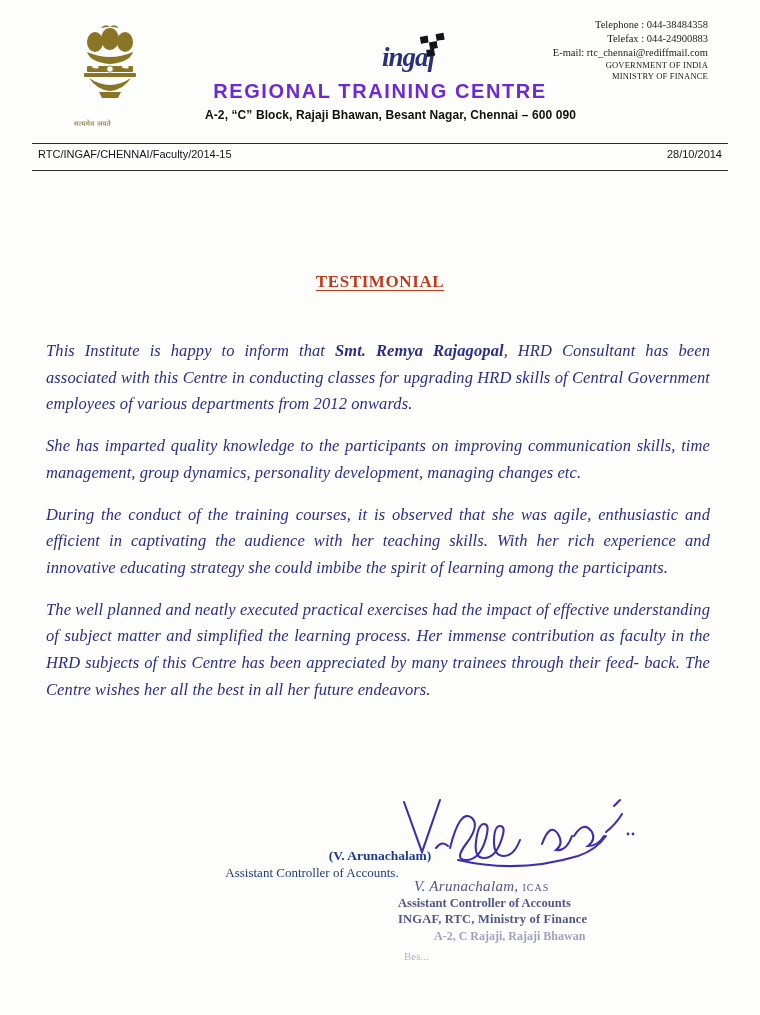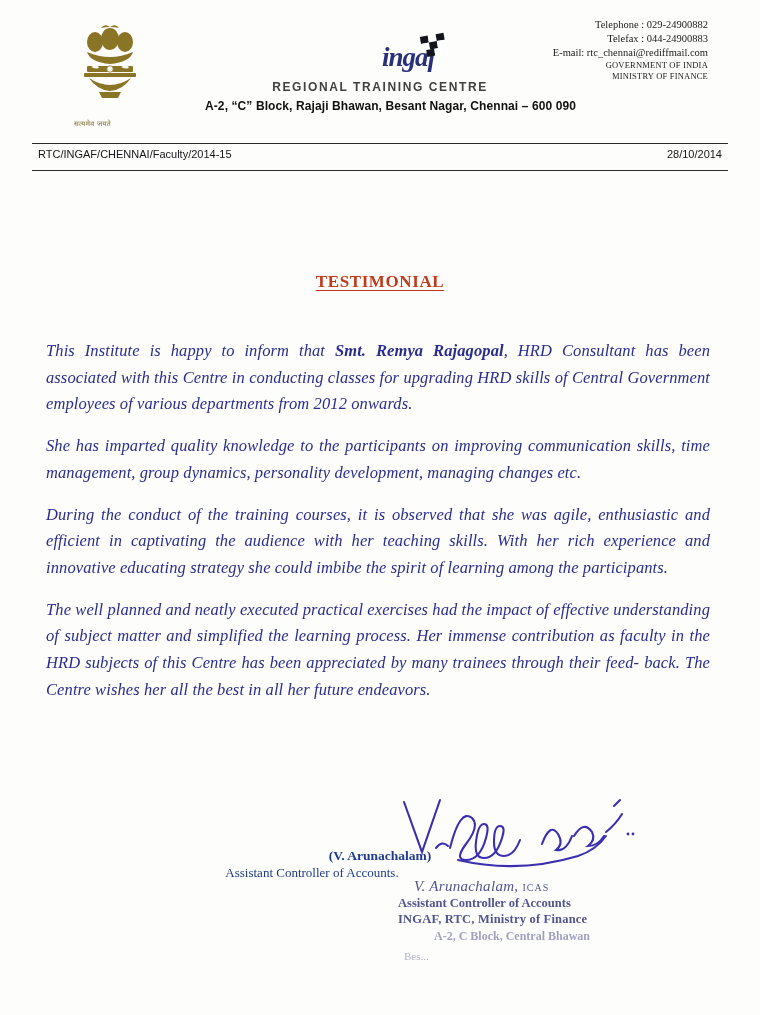--- a/index.html
+++ b/index.html
@@ -95,23 +95,23 @@
   .org-name {
     font-family: "Liberation Sans", sans-serif;
     font-weight: bold;
     font-size: 16.5px;
     letter-spacing: 0.4px;
     color: #16246b;
   }
   .org-sub {
     font-family: "Liberation Sans", sans-serif;
     font-weight: bold;
-    font-size: 12px;
+    font-size: 20px;
     letter-spacing: 1.6px;
-    color: #404040;
+    color: #6d28d9;
     margin-top: 2px;
   }
   .org-addr {
     font-family: "Liberation Sans", sans-serif;
     font-weight: bold;
     font-size: 12px;
     color: #101010;
     margin-top: 5px;
     letter-spacing: 0.1px;
     padding-left: 21px;
@@ -276,21 +276,21 @@
           <path d="M44 45 q5 -3 8 0 q-1 3 -8 0z" fill="#fdfdfb"></path>
 
           <path d="M12 56 q21 14 42 0 q-8 12 -21 13 q-13 -1 -21 -13z"></path>
           <path d="M22 70 h22 l-3 6 h-16 z"></path>
         </g>
       </svg>
       <div class="emblem-motto">सत्यमेव जयते</div>
     </div>
 
     <div class="contact">
-      <div>Telephone : 029-24900882</div>
+      <div>Telephone : 044-38484358</div>
       <div>Telefax    : 044-24900883</div>
       <div>E-mail: rtc_chennai@rediffmail.com</div>
       <div class="small">GOVERNMENT OF INDIA</div>
       <div class="small">MINISTRY OF FINANCE</div>
     </div>
 
     <div class="logo">
       <div class="word">ingaf</div>
       <div class="flag">
         <svg width="46" height="34" viewBox="0 0 46 34" aria-hidden="true">
@@ -350,18 +350,18 @@
       </g>
     </svg>
 
     <div class="sig-name">(V. Arunachalam)</div>
     <div class="sig-desig">Assistant Controller of Accounts.</div>
 
     <div class="stamp">
       <div class="l1"><span>V. Arunachalam,</span> <span class="sm">ICAS</span></div>
       <div class="l2">Assistant Controller of Accounts</div>
       <div class="l3">INGAF, RTC, Ministry of Finance</div>
-      <div class="l4">A-2, C Block, Central Bhawan</div>
+      <div class="l4">A-2, C Rajaji, Rajaji Bhawan</div>
       <div class="l5">Bes...</div>
     </div>
   </div>
 
 </div>
 
 </body></html>

